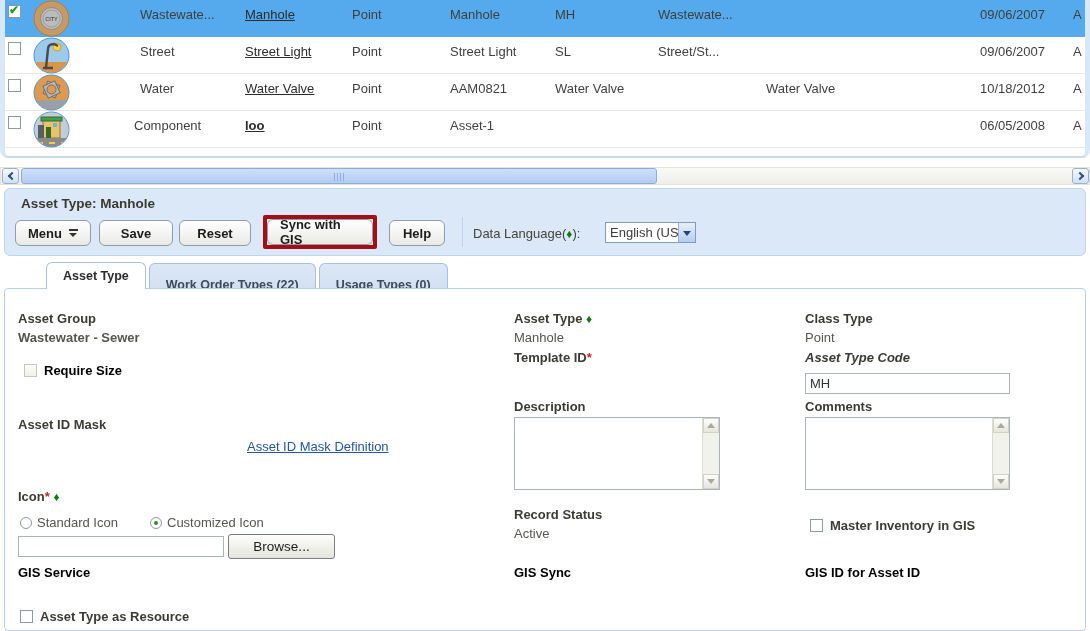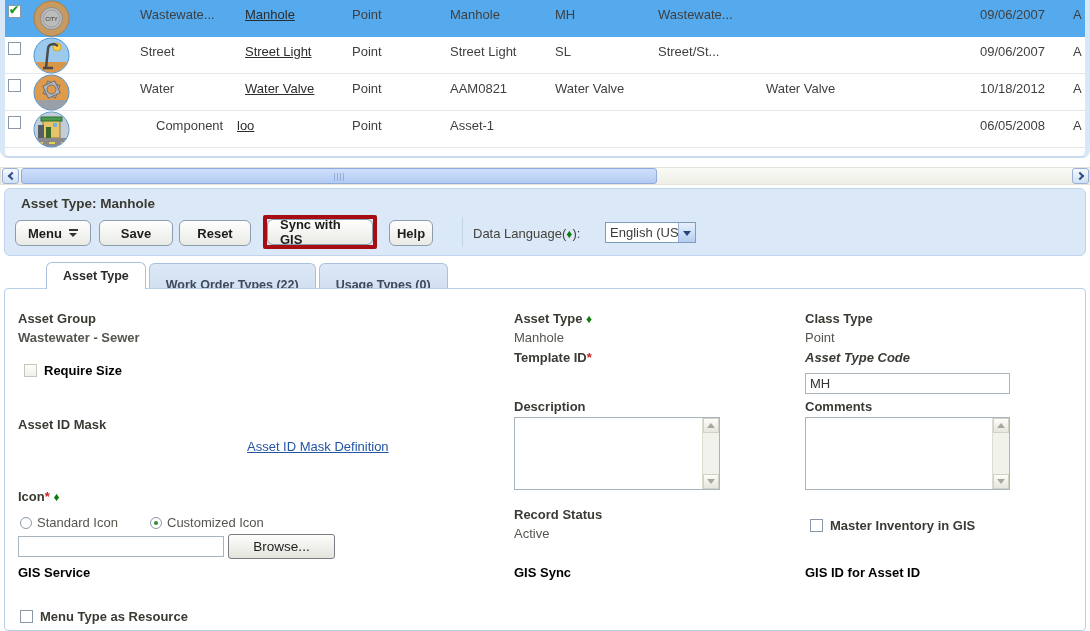--- a/index.html
+++ b/index.html
@@ -225,22 +225,22 @@
           <rect x="13" y="16" width="5" height="11" fill="#3a6a2a"></rect>
           <rect x="20" y="12" width="4" height="4" fill="#7ab0d8"></rect>
           <rect x="0" y="27" width="37" height="10" fill="#8a8a8a"></rect>
           <rect x="4" y="31" width="6" height="2" fill="#e8d24a"></rect>
           <rect x="16" y="31" width="6" height="2" fill="#e8d24a"></rect>
           <rect x="28" y="31" width="6" height="2" fill="#e8d24a"></rect>
           <rect x="5" y="14" width="6" height="13" fill="#555e66"></rect>
         </g>
       </svg>
     </div>
-    <span class="cell" style="left:151px;">Component</span>
-    <span class="cell type-link" style="left:232px;">loo</span>
+    <span class="cell" style="left:129px;">Component</span>
+    <span class="cell type-link" style="left:240px;font-weight:bold;">loo</span>
     <span class="cell" style="left:347px;">Point</span>
     <span class="cell" style="left:445px;">Asset-1</span>
     <span class="cell" style="left:550px;"></span>
     <span class="cell" style="left:653px;"></span>
     <span class="cell" style="left:761px;"></span>
     <span class="cell date" style="left:950px;">06/05/2008</span>
     <span class="cell" style="left:1068px;">A</span>
   </div>
 
   <div class="grid-bottom"></div>
@@ -266,21 +266,21 @@
     <div class="tb-title">Asset Type: Manhole</div>
     <div class="btn" style="left:10px;width:76px;">
       <span>Menu</span>
       <span class="menu-glyph"></span>
     </div>
     <div class="btn" style="left:94px;width:74px;">Save</div>
     <div class="btn" style="left:174px;width:72px;">Reset</div>
     <div class="red-box">
       <div class="btn" style="width:106px;">Sync with GIS</div>
     </div>
-    <div class="btn" style="left:384px;width:44px;">Help</div>
+    <div class="btn" style="left:384px;width:56px;">Help</div>
     <div class="tb-divider"></div>
     <div class="dl-label">
       <span>Data Language(</span><span class="diamond">♦</span><span>):</span>
     </div>
     <div class="sel" style="left:600px;top:33px;width:91px;">
       <span class="txt">English (US)</span>
       <span class="arw"></span>
     </div>
   </div>
 
@@ -315,21 +315,21 @@
   <input class="tin" style="left: 18px; top: 536px; width: 206px; height: 21px;" value="">
   <div class="browse">Browse...</div>
 
   <div class="lbl dis" style="left:18px;top:565px;">GIS Service</div>
   <div class="sel dis" style="left:18px;top:581px;width:89px;">
     <span class="txt">--Select--</span>
     <span class="arw"></span>
   </div>
 
   <div class="cb2" style="left:20px;top:610px;"></div>
-  <div class="lbl" style="left:40px;top:609px;">Menu Type as Resource</div>
+  <div class="lbl" style="left:40px;top:609px;">Asset Type as Resource</div>
 
   <div class="lbl" style="left:514px;top:311px;">
     <span>Asset Type</span> <span class="diamond">♦</span>
   </div>
   <div class="val" style="left:514px;top:330px;">Manhole</div>
 
   <div class="lbl" style="left:514px;top:350px;">
     <span>Template ID</span><span class="req">*</span>
   </div>
   <div class="sel" style="left:514px;top:373px;width:223px;">

